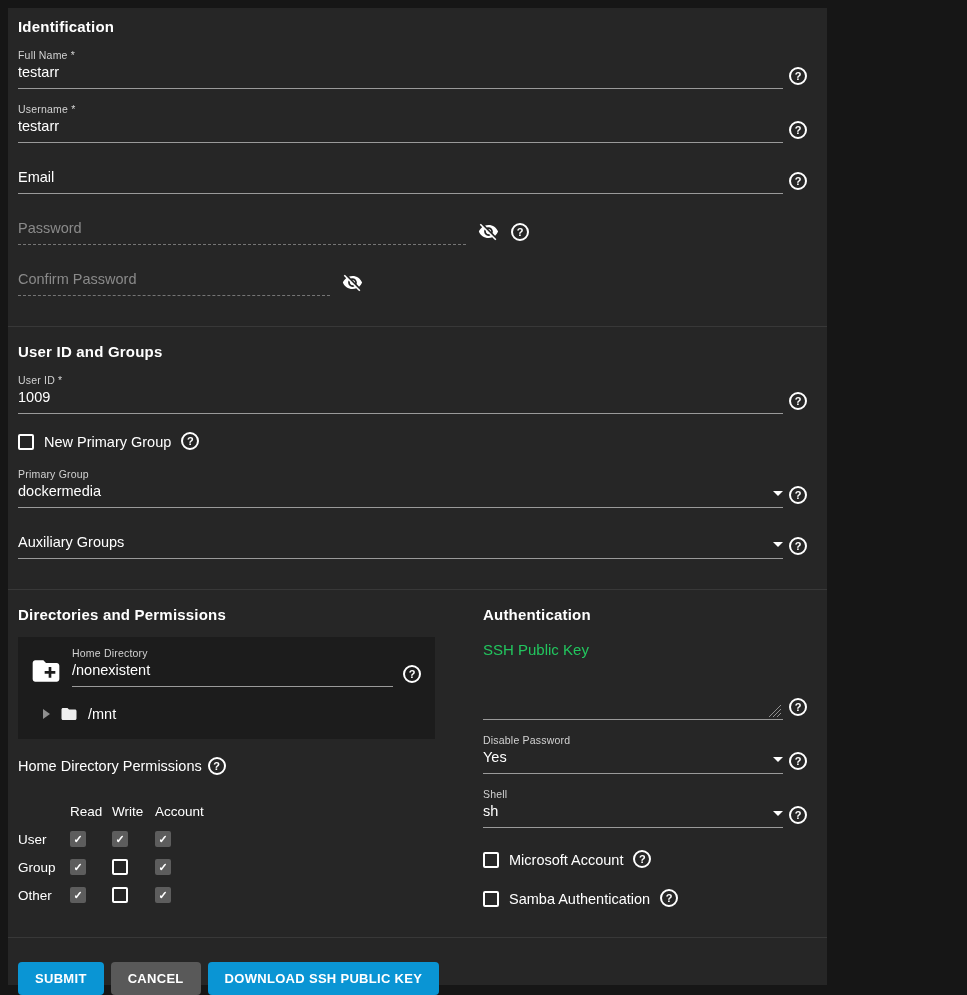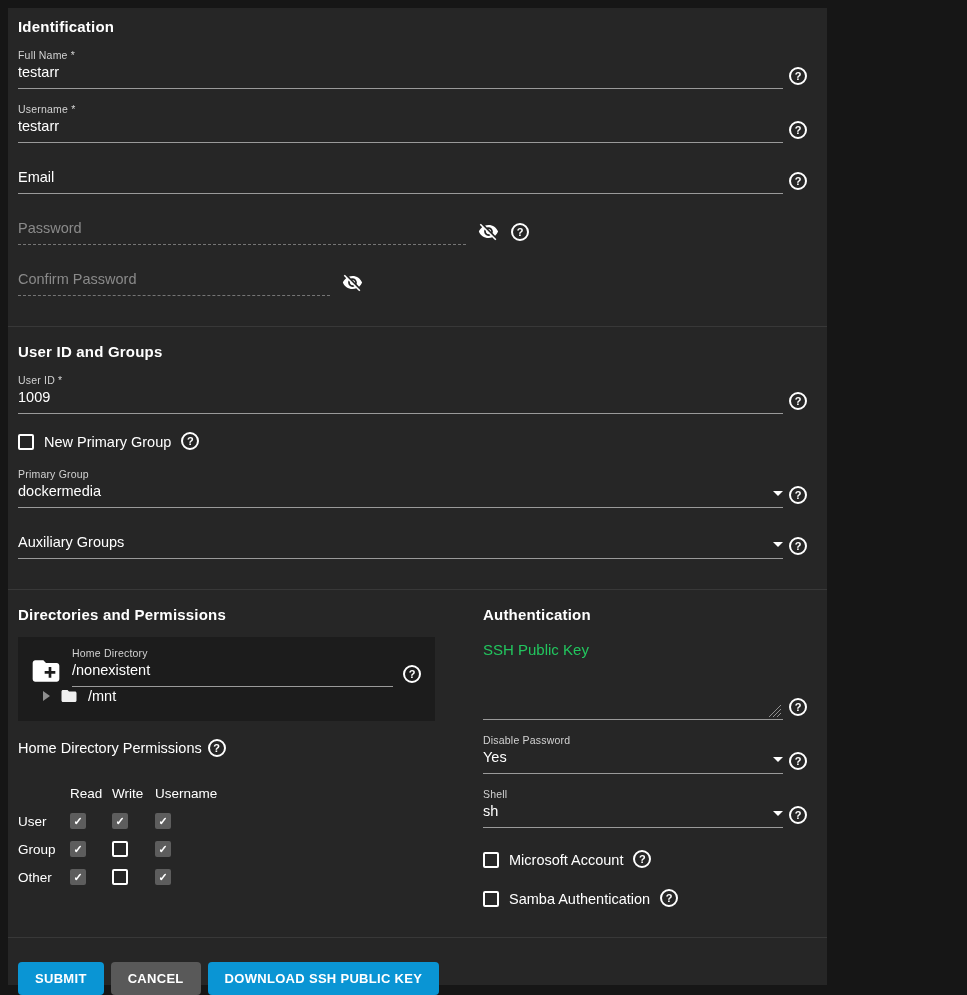--- a/index.html
+++ b/index.html
@@ -38,21 +38,21 @@
   .cb-label { font-size:14.5px; color:#fff; }
 
   
   .two-col { display:grid; grid-template-columns: 1fr 1fr; column-gap:48px; }
 
   
   .dir-panel { background:#1c1c1c; margin-top:14px; padding:10px 14px 16px 12px; width:417px; }
   .dir-row { display:flex; align-items:flex-end; gap:10px; }
   .folder-new-icon { flex:none; width:32px; height:32px; margin-bottom:0; }
   .folder-new-icon svg { width:32px; height:32px; fill:#fff; }
-  .tree-row { display:flex; align-items:center; gap:8px; padding-left:13px; cursor:pointer; }
+  .tree-row { display:flex; align-items:center; gap:8px; margin-top:18px; padding-left:13px; cursor:pointer; }
   .tree-arrow { width:0; height:0; border-top:5px solid transparent; border-bottom:5px solid transparent;
                 border-left:7px solid #8f8f8f; }
   .folder-icon svg { width:22px; height:18px; fill:#efefef; display:block; }
   .tree-label { font-size:14.5px; color:#fff; }
 
   
   .perm-title-row { display:flex; align-items:center; gap:6px; margin-top:18px; }
   .perm-title { font-size:14.5px; color:#fff; }
   .perm-grid { display:grid; grid-template-columns:52px 42px 43px 60px; row-gap:12px; margin-top:29px; align-items:center; }
   .perm-head { font-size:13.5px; color:#fff; }
@@ -218,21 +218,21 @@
 
       <div class="perm-title-row">
         <span class="perm-title">Home Directory Permissions</span>
         <span class="help-icon inline">?</span>
       </div>
 
       <div class="perm-grid">
         <div class="perm-head"></div>
         <div class="perm-head">Read</div>
         <div class="perm-head">Write</div>
-        <div class="perm-head">Username</div>
+        <div class="perm-head">Account</div>
       <div class="perm-label">User</div>
           <div>
             <span class="checkbox checked-gray">✓</span>
           </div>
           <div>
             <span class="checkbox checked-gray">✓</span>
           </div>
           <div>
             <span class="checkbox checked-gray">✓</span>
           </div>

